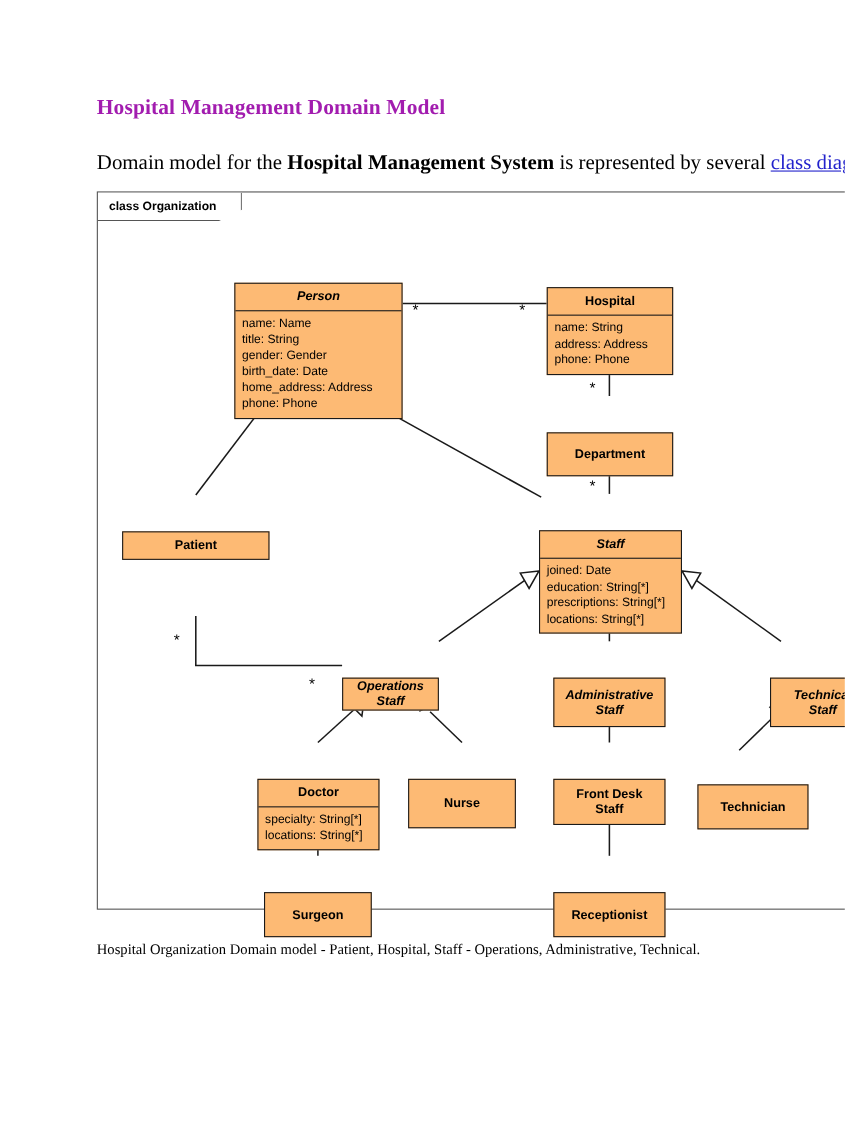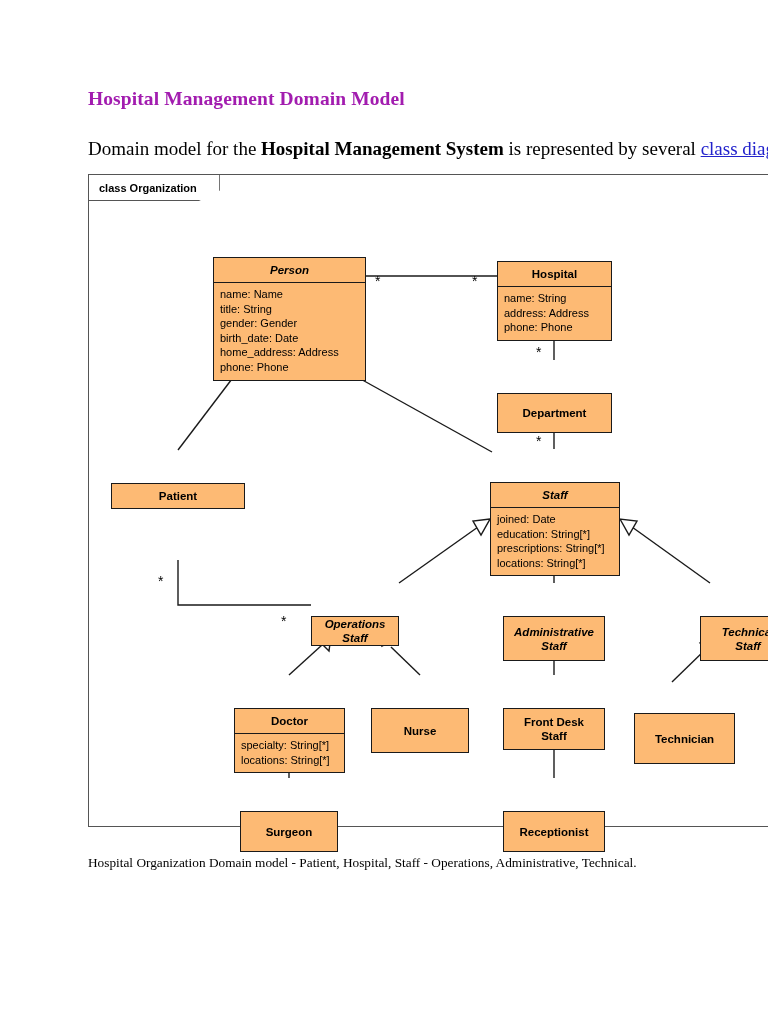--- a/index.html
+++ b/index.html
@@ -279,21 +279,21 @@
   <div class="uml-name" style="padding:0;">Nurse</div>
 </div>
 
 <div class="uml" style="left:503px; top:675px; width:102px; height:42px; display:flex; align-items:center; justify-content:center;">
   <div class="uml-name" style="padding:0;">
     <div>Front Desk</div>
     <div>Staff</div>
   </div>
 </div>
 
-<div class="uml" style="left:634px; top:680px; width:101px; height:51px; display:flex; align-items:center; justify-content:center;">
+<div class="uml" style="left:634px; top:680px; width:101px; height:41px; display:flex; align-items:center; justify-content:center;">
   <div class="uml-name" style="padding:0;">Technician</div>
 </div>
 
 <div class="uml" style="left:240px; top:778px; width:98px; height:41px; display:flex; align-items:center; justify-content:center;">
   <div class="uml-name" style="padding:0;">Surgeon</div>
 </div>
 
 <div class="uml" style="left:503px; top:778px; width:102px; height:41px; display:flex; align-items:center; justify-content:center;">
   <div class="uml-name" style="padding:0;">Receptionist</div>
 </div>

